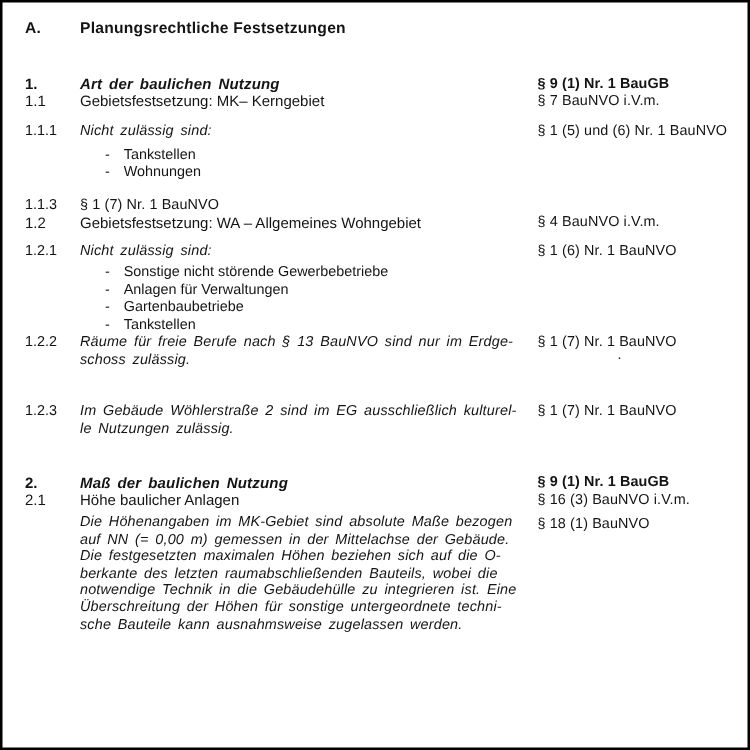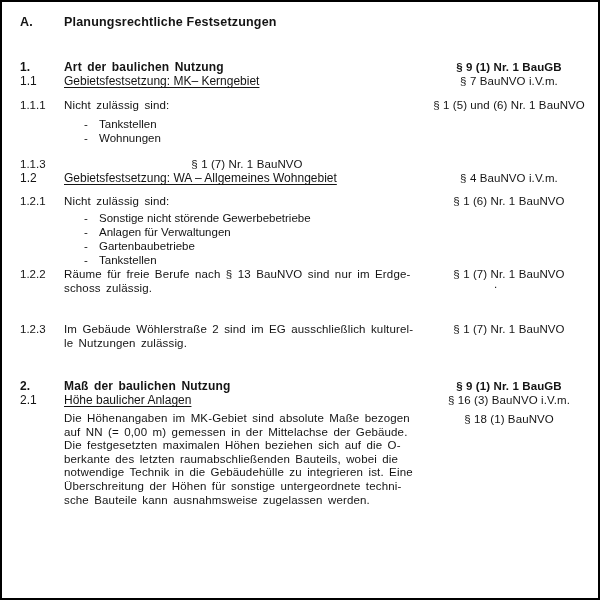--- a/index.html
+++ b/index.html
@@ -23,24 +23,24 @@
     line-height: 14px;
   }
   .title-row {
     font-size: 12.5px;
     line-height: 16px;
     font-weight: bold;
     letter-spacing: 0.2px;
   }
   .bold-row { font-weight: bold; font-size: 12px; }
   .hrow { font-size: 12px; }
-  .u { text-decoration: underline; text-underline-offset: 2px; }
-  .text { white-space: pre-line; letter-spacing: 0.15px; word-spacing: 2px; }
+  .u { text-underline-offset: 2px; }
+  .text { white-space: pre-line; letter-spacing: 0.15px; word-spacing: 2px; font-style: italic; }
   .para { line-height: 13.6px; }
-  .ref { font-size: 11.5px; line-height: 14px; letter-spacing: 0.1px; text-align: center; }
+  .ref { font-size: 11.5px; line-height: 14px; letter-spacing: 0.1px; }
   .bullet {
     display: grid;
     grid-template-columns: 15px auto;
     padding-left: 20px;
     line-height: 14px;
   }
   .stray {
     position: absolute;
     left: 492px;
     top: 276px;

